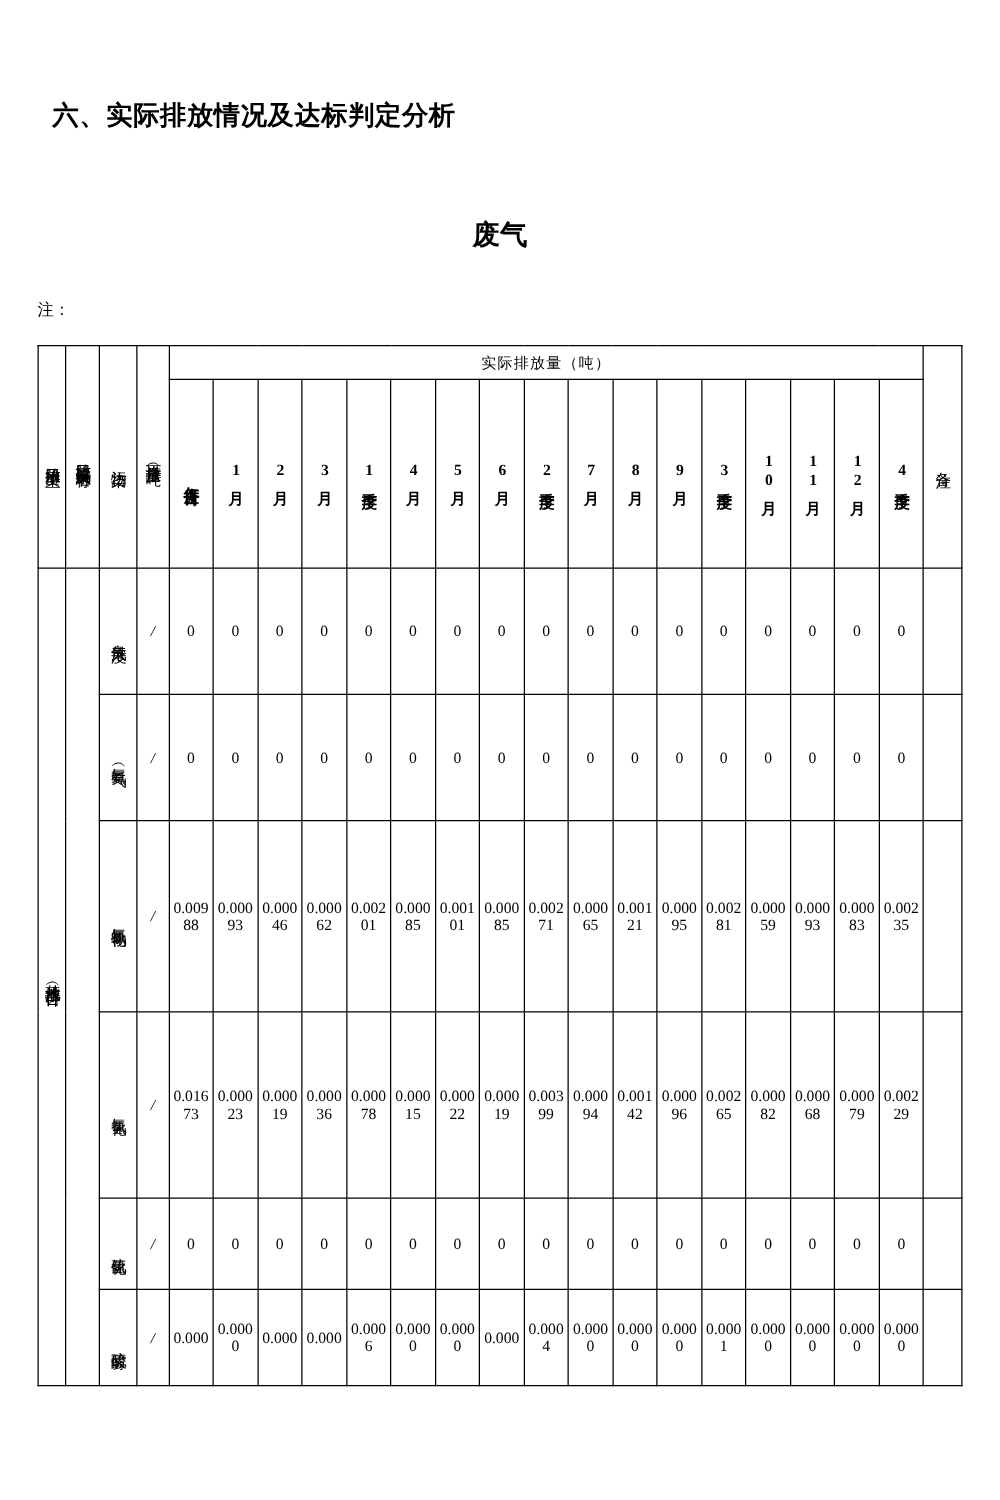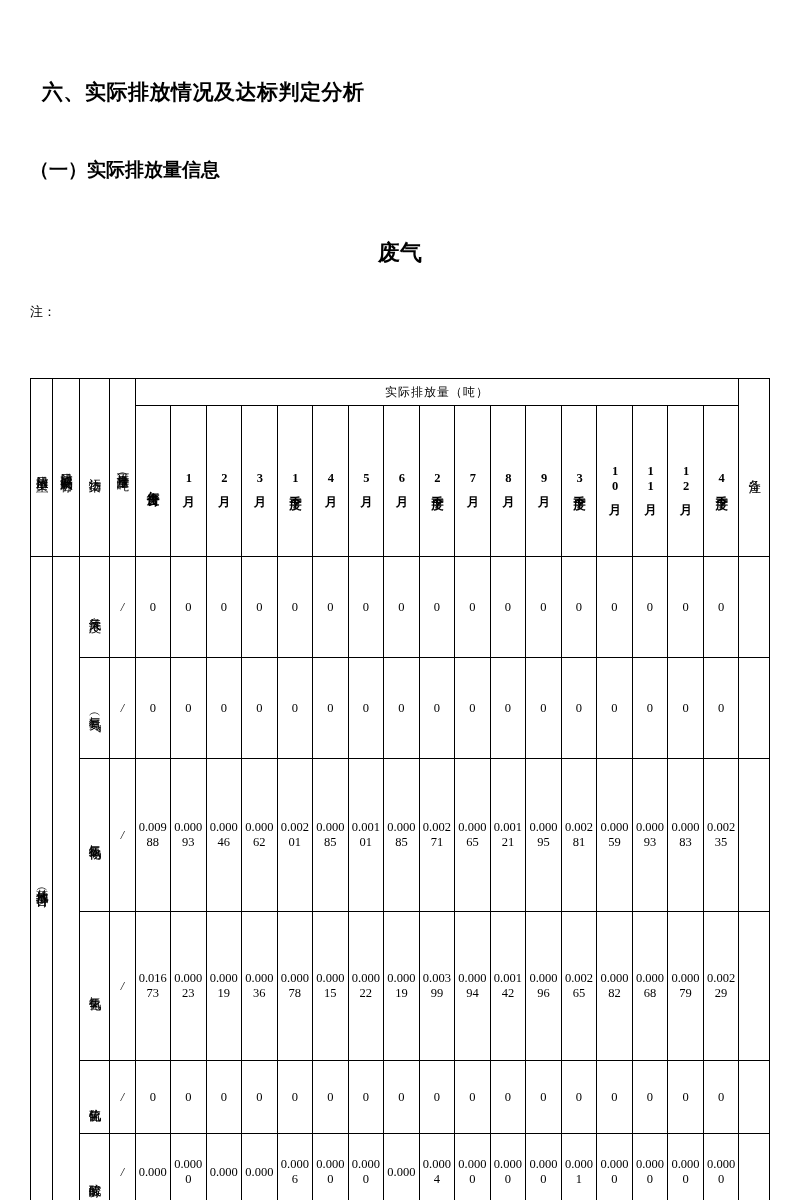--- a/index.html
+++ b/index.html
@@ -56,21 +56,20 @@
 
   
   .table-wrap {
     padding-top: 16px;
   }
   table.emis {
     border-collapse: collapse;
     table-layout: fixed;
     width: 740px;
     border: 1.6px solid #000;
-    margin-top: 37px;
   }
   table.emis td, table.emis th {
     border: 1px solid #000;
     padding: 0;
     font-weight: normal;
     font-size: 12px;
     text-align: center;
     vertical-align: middle;
     background: #fff;
   }
@@ -133,21 +132,20 @@
   tr.r-h2s  td { height: 72px; }
   tr.r-mist td { height: 76px; }
 </style>
 </head>
 <body>
 
 <div class="page">
 
   <h1 class="h-main">六、实际排放情况及达标判定分析</h1>
 
-  <h2 class="h-sub">（一）实际排放量信息</h2>
 
   <div class="h-center">废气</div>
 
   <div class="note-block">
     <span class="note-line">注：</span>
   </div>
 
   <div class="table-wrap">
     <table class="emis">
       <colgroup>

